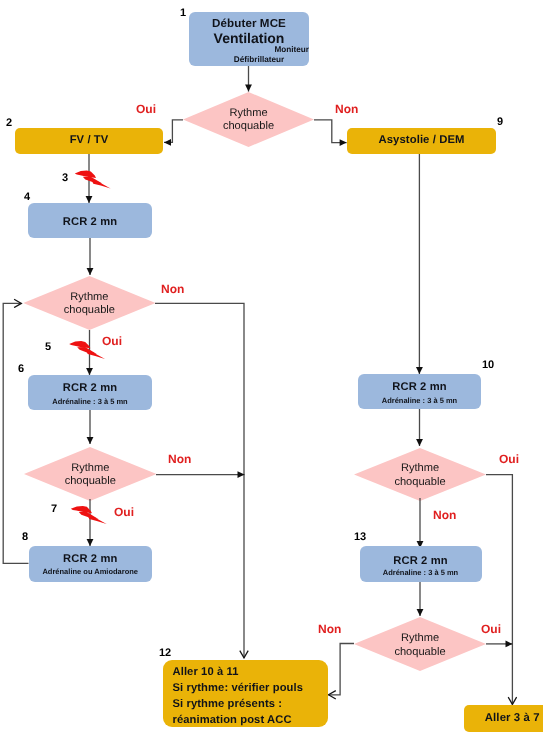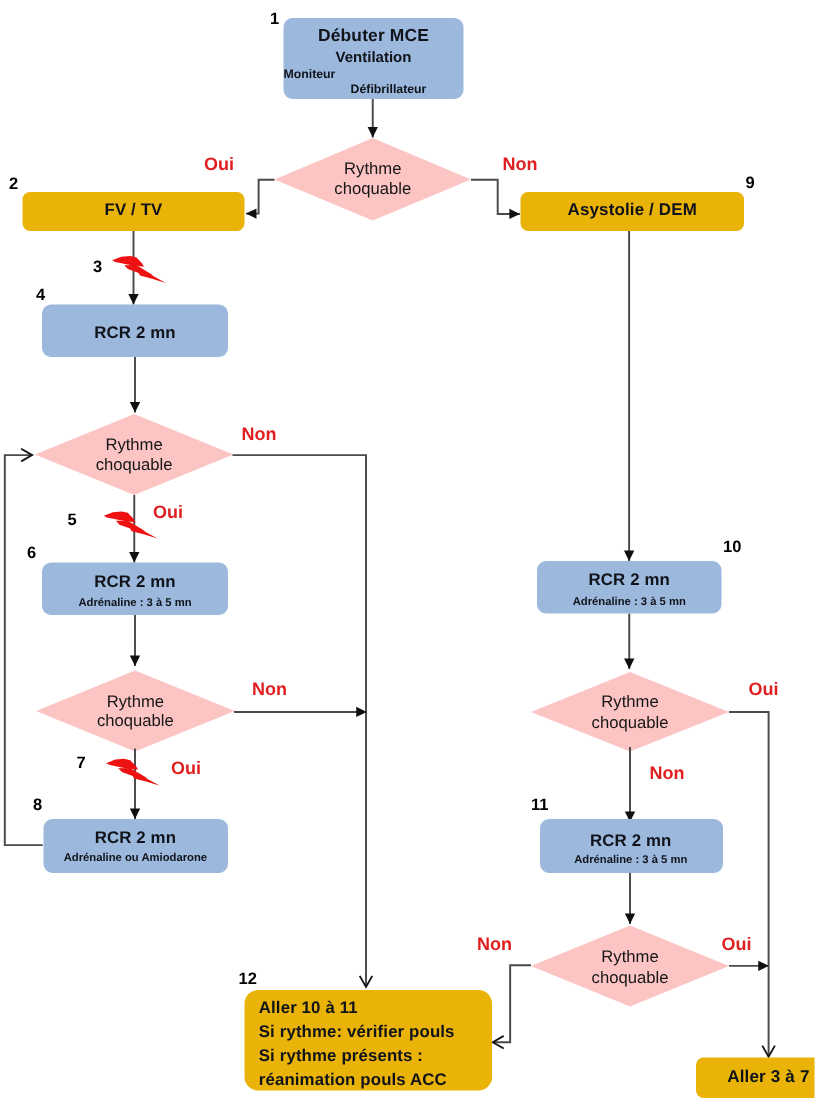--- a/index.html
+++ b/index.html
@@ -83,22 +83,22 @@
       <g transform="translate(70.8,505.9)">
         <polygon points="0.00,2.90 6.00,0.50 12.00,0.00 16.00,0.90 20.00,5.00 21.20,7.30 11.00,5.90 5.50,4.70 2.00,4.00"></polygon>
         <polygon points="8.00,6.20 16.00,6.10 27.50,13.00 19.00,11.90 10.50,8.80"></polygon>
         <polygon points="17.50,11.00 24.00,11.50 35.80,18.00 26.00,15.00 18.50,13.10"></polygon>
       </g>
     </g>
   </svg>
 
   <div class="node blue" style="left:189px;top:12px;width:120px;height:54px;display:block;">
     <div class="n-title" style="position:absolute;left:0;right:0;top:5.8px;font-size:11.6px;line-height:12px;text-align:center;">Débuter MCE</div>
-    <div class="n-sub" style="position:absolute;left:0;right:0;top:22px;font-size:10px;line-height:9px;text-align:center;">Ventilation</div>
-    <div class="n-sub" style="position:absolute;left:0;right:0;top:32.5px;font-size:8.2px;line-height:9px;text-align:left;">Moniteur</div>
+    <div class="n-sub" style="position:absolute;left:0;right:0;top:22px;font-size:14px;line-height:9px;text-align:center;">Ventilation</div>
+    <div class="n-sub" style="position:absolute;left:0;right:0;top:32.5px;font-size:8.2px;line-height:9px;text-align:right;">Moniteur</div>
     <div class="n-sub" style="position:absolute;left:0;right:0;top:42.8px;font-size:8.2px;line-height:9px;text-align:center;padding-left:20px;">Défibrillateur</div>
   </div>
 
   <div class="node grey" style="left:15px;top:128px;width:148px;height:26px;">
     <div class="n-title" style="font-size:11.2px;">FV / TV</div>
   </div>
 
   <div class="node blue" style="left:28px;top:203px;width:124px;height:35px;display:block;">
     <div class="n-title" style="position:absolute;left:0;right:0;top:12.8px;font-size:11.2px;line-height:12px;text-align:center;">RCR 2 mn</div>
   </div>
@@ -124,21 +124,21 @@
 
   <div class="node blue" style="left:359.5px;top:546px;width:122px;height:35.5px;display:block;">
     <div class="n-title" style="position:absolute;left:0;right:0;top:8.9px;font-size:11.2px;line-height:12px;text-align:center;">RCR 2 mn</div>
     <div class="n-sub" style="position:absolute;left:0;right:0;top:21.6px;font-size:7.5px;line-height:9px;text-align:center;">Adrénaline : 3 à 5 mn</div>
   </div>
 
   <div class="node grey" style="left:163px;top:659.5px;width:165px;height:67px;align-items:flex-start;justify-content:flex-start;padding-left:9.5px;padding-top:4.3px;border-radius:9px;">
     <div class="n-title" style="font-size:11.2px;line-height:16.15px;">Aller 10 à 11</div>
     <div class="n-title" style="font-size:11.2px;line-height:16.15px;">Si rythme: vérifier pouls</div>
     <div class="n-title" style="font-size:11.2px;line-height:16.15px;">Si rythme présents :</div>
-    <div class="n-title" style="font-size:11.2px;line-height:16.15px;">réanimation pouls ACC</div>
+    <div class="n-title" style="font-size:11.2px;line-height:16.15px;">réanimation post ACC</div>
   </div>
 
   <div class="node grey" style="left:464px;top:705px;width:96.5px;height:27px;">
     <div class="n-title" style="font-size:11.4px;">Aller 3 à 7</div>
   </div>
 
   <div class="dia-wrap" style="left:183px;top:92px;width:131px;height:55px;">
     <div class="dia-text" style="top:14.5px;">Rythme</div>
     <div class="dia-text" style="top:28.1px;">choquable</div>
   </div>
@@ -162,21 +162,21 @@
   <div class="num" style="left:180px;top:8px;">1</div>
   <div class="num" style="left:6px;top:118px;">2</div>
   <div class="num" style="left:62px;top:173px;">3</div>
   <div class="num" style="left:24px;top:192px;">4</div>
   <div class="num" style="left:45px;top:342px;">5</div>
   <div class="num" style="left:18px;top:364px;">6</div>
   <div class="num" style="left:51px;top:504px;">7</div>
   <div class="num" style="left:22px;top:532px;">8</div>
   <div class="num" style="left:497px;top:117px;">9</div>
   <div class="num" style="left:482px;top:360px;">10</div>
-  <div class="num" style="left:354px;top:532px;">11</div>
+  <div class="num" style="left:354px;top:532px;">13</div>
   <div class="num" style="left:159px;top:648px;">12</div>
 
   <div class="lbl" style="left:136px;top:103px;">Oui</div>
   <div class="lbl" style="left:335px;top:103px;">Non</div>
   <div class="lbl" style="left:161px;top:283px;">Non</div>
   <div class="lbl" style="left:102px;top:335px;">Oui</div>
   <div class="lbl" style="left:168px;top:453px;">Non</div>
   <div class="lbl" style="left:114px;top:506px;">Oui</div>
   <div class="lbl" style="left:499px;top:453px;">Oui</div>
   <div class="lbl" style="left:433px;top:509px;">Non</div>

